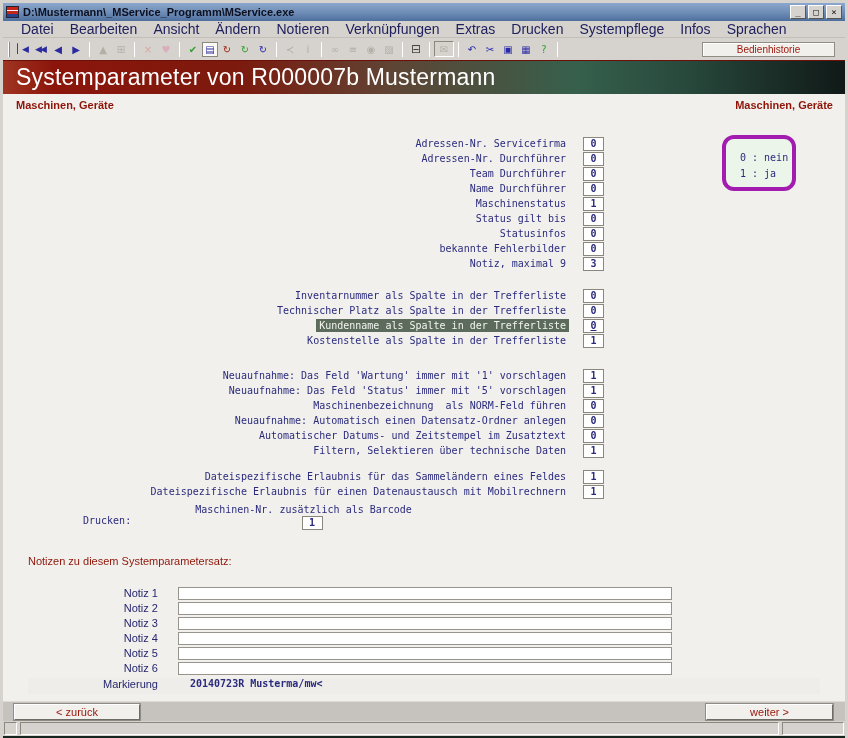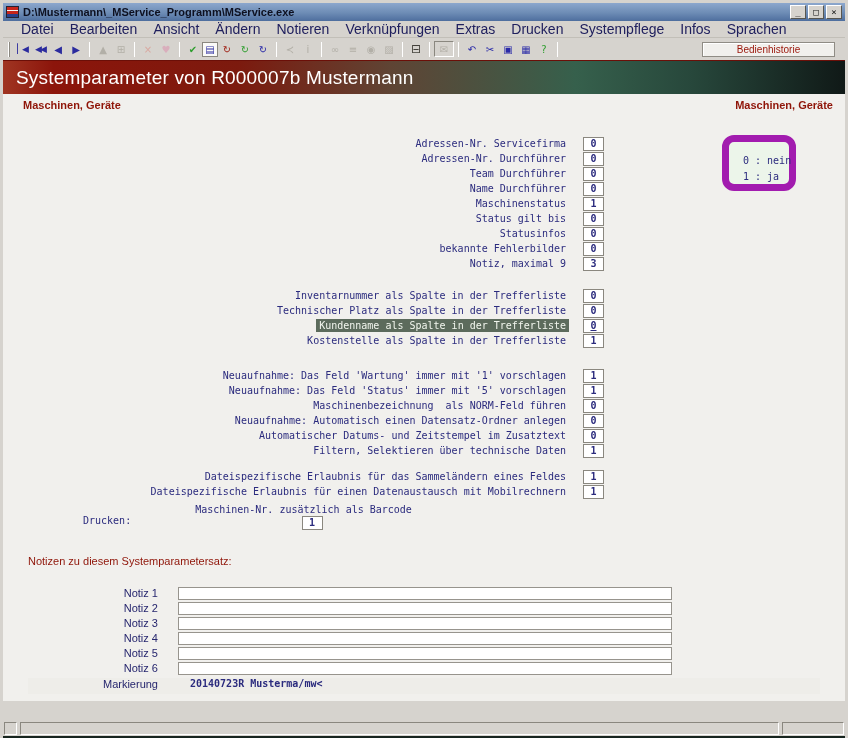--- a/index.html
+++ b/index.html
@@ -67,25 +67,25 @@
     font-size:10px; color:#9a1408; text-align:center; line-height:13px;
   }
 
   
   .band {
     position:absolute; top:57px; left:0; right:0; height:34px;
     background:linear-gradient(90deg,#a03522 0%,#8c150b 6%,#7c1a0e 28%,#5f4434 46%,#36604c 68%,#27473b 82%,#101917 100%);
     border-top:1px solid #6b0f08;
     display:flex; align-items:center; padding-left:13px;
   }
-  .band-title { color:#ffffff; font-size:19px; font-weight:400; letter-spacing:.2px; white-space:nowrap; }
+  .band-title { color:#ffffff; font-size:23px; font-weight:400; letter-spacing:.2px; white-space:nowrap; }
 
   .subheader {
     position:absolute; top:91px; left:0; right:0; height:21px; background:#f1f0ed;
-    display:flex; justify-content:space-between; align-items:center; padding:0 12px 0 20px;
+    display:flex; justify-content:space-between; align-items:center; padding:0 12px 0 13px;
   }
   .crumb { font-size:11px; font-weight:bold; color:#8f1408; }
 
   
   .main { position:absolute; top:112px; left:0; right:0; height:586px; background:#f1f0ed; }
 
   .form { padding-top:21px; }
   .frow { height:15px; display:flex; justify-content:flex-end; align-items:center; padding-right:241px; }
   .flabel {
     font-family:"DejaVu Sans Mono","Liberation Mono", monospace; font-size:10px; color:#2b2b7e;
@@ -96,21 +96,21 @@
     width:21px; height:14px; margin-left:17px; flex:none;
     background:#ffffff; border:1px solid #8a877f;
     font-family:"DejaVu Sans Mono","Liberation Mono", monospace; font-size:10px; font-weight:bold; color:#2b2b7e;
     display:flex; align-items:center; justify-content:center; line-height:12px;
   }
   .fbox.focus { text-decoration:underline; }
   .g-b { margin-top:17px; } .g-c { margin-top:20px; } .g-d { margin-top:11px;align-items:center; } .g-e { margin-top:16px;flex-direction:column; }
 
   .legend {
     position:absolute; left:719px; top:20px; width:74px; height:56px;
-    background:#ecf5ea; border:7px solid #a21caf; border-radius:12px;
+    background:#ecf5ea; border:4px solid #a21caf; border-radius:12px;
     padding:11px 0 0 14px;
   }
   .legend div { font-family:"DejaVu Sans Mono","Liberation Mono", monospace; font-size:10px; color:#2b2b7e; line-height:16px; white-space:pre; }
 
   .side-label {
     position:absolute; left:80px; top:400px;
     font-family:"DejaVu Sans Mono","Liberation Mono", monospace; font-size:10px; color:#2b2b7e;
   }
 
   
@@ -356,20 +356,24 @@
         <span class="ninput"></span>
       </div>
 
       <div class="mark-row">
         <span class="nlabel">Markierung</span>
         <span class="mark-value">20140723R Musterma/mw&lt;</span>
       </div>
     </div>
   </div>
 
+  <div class="footer">
+    <div class="fbtn back">&lt; zurück</div>
+    <div class="fbtn next">weiter &gt;</div>
+  </div>
 
   <div class="statusbar">
     <div class="spanel sp1"></div>
     <div class="spanel sp2"></div>
     <div class="spanel sp3"></div>
   </div>
 
   <div class="bottomedge"></div>
 </div>
 

